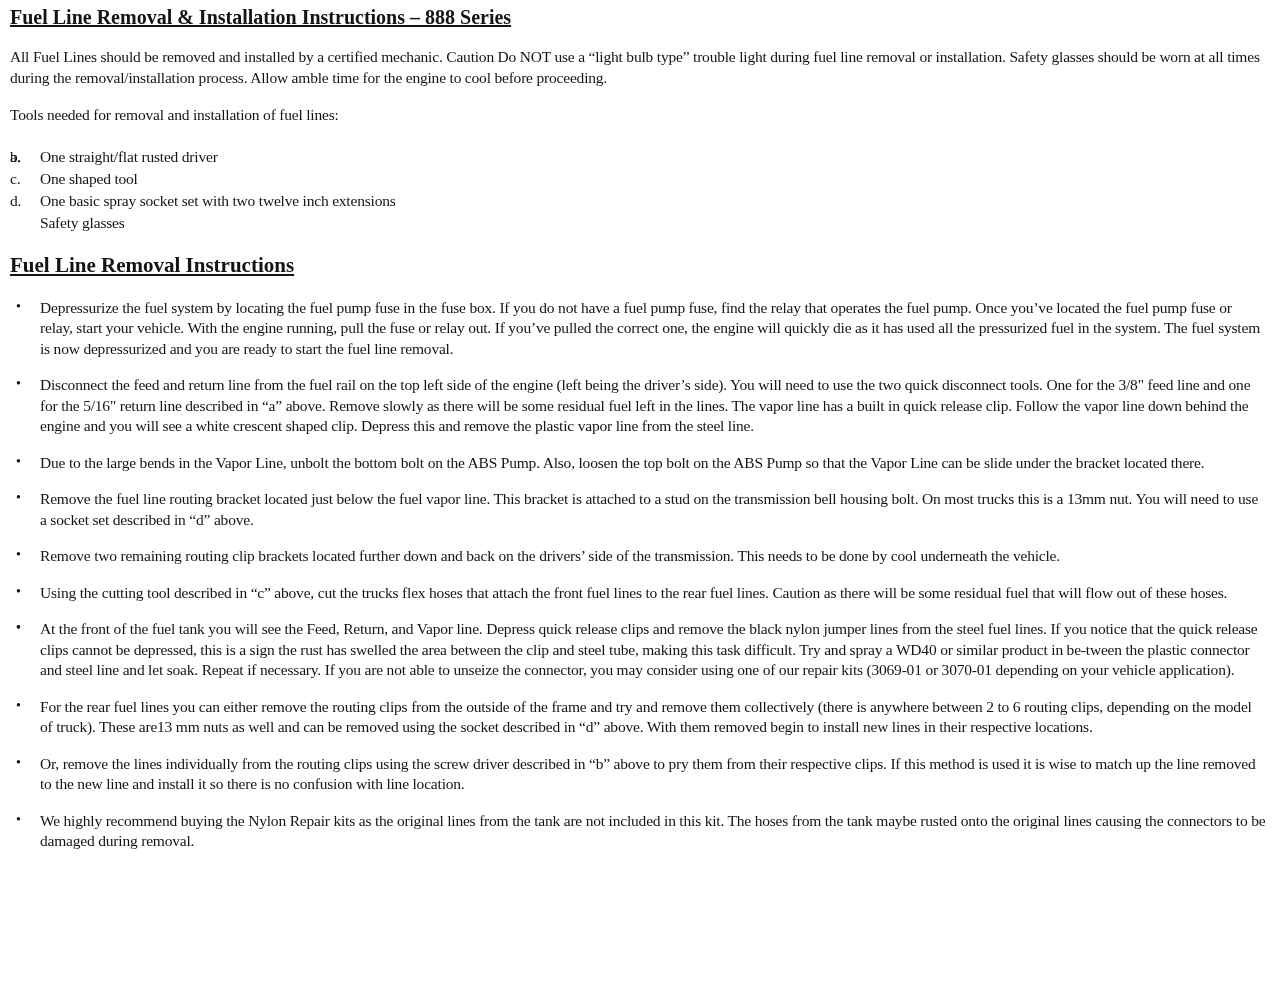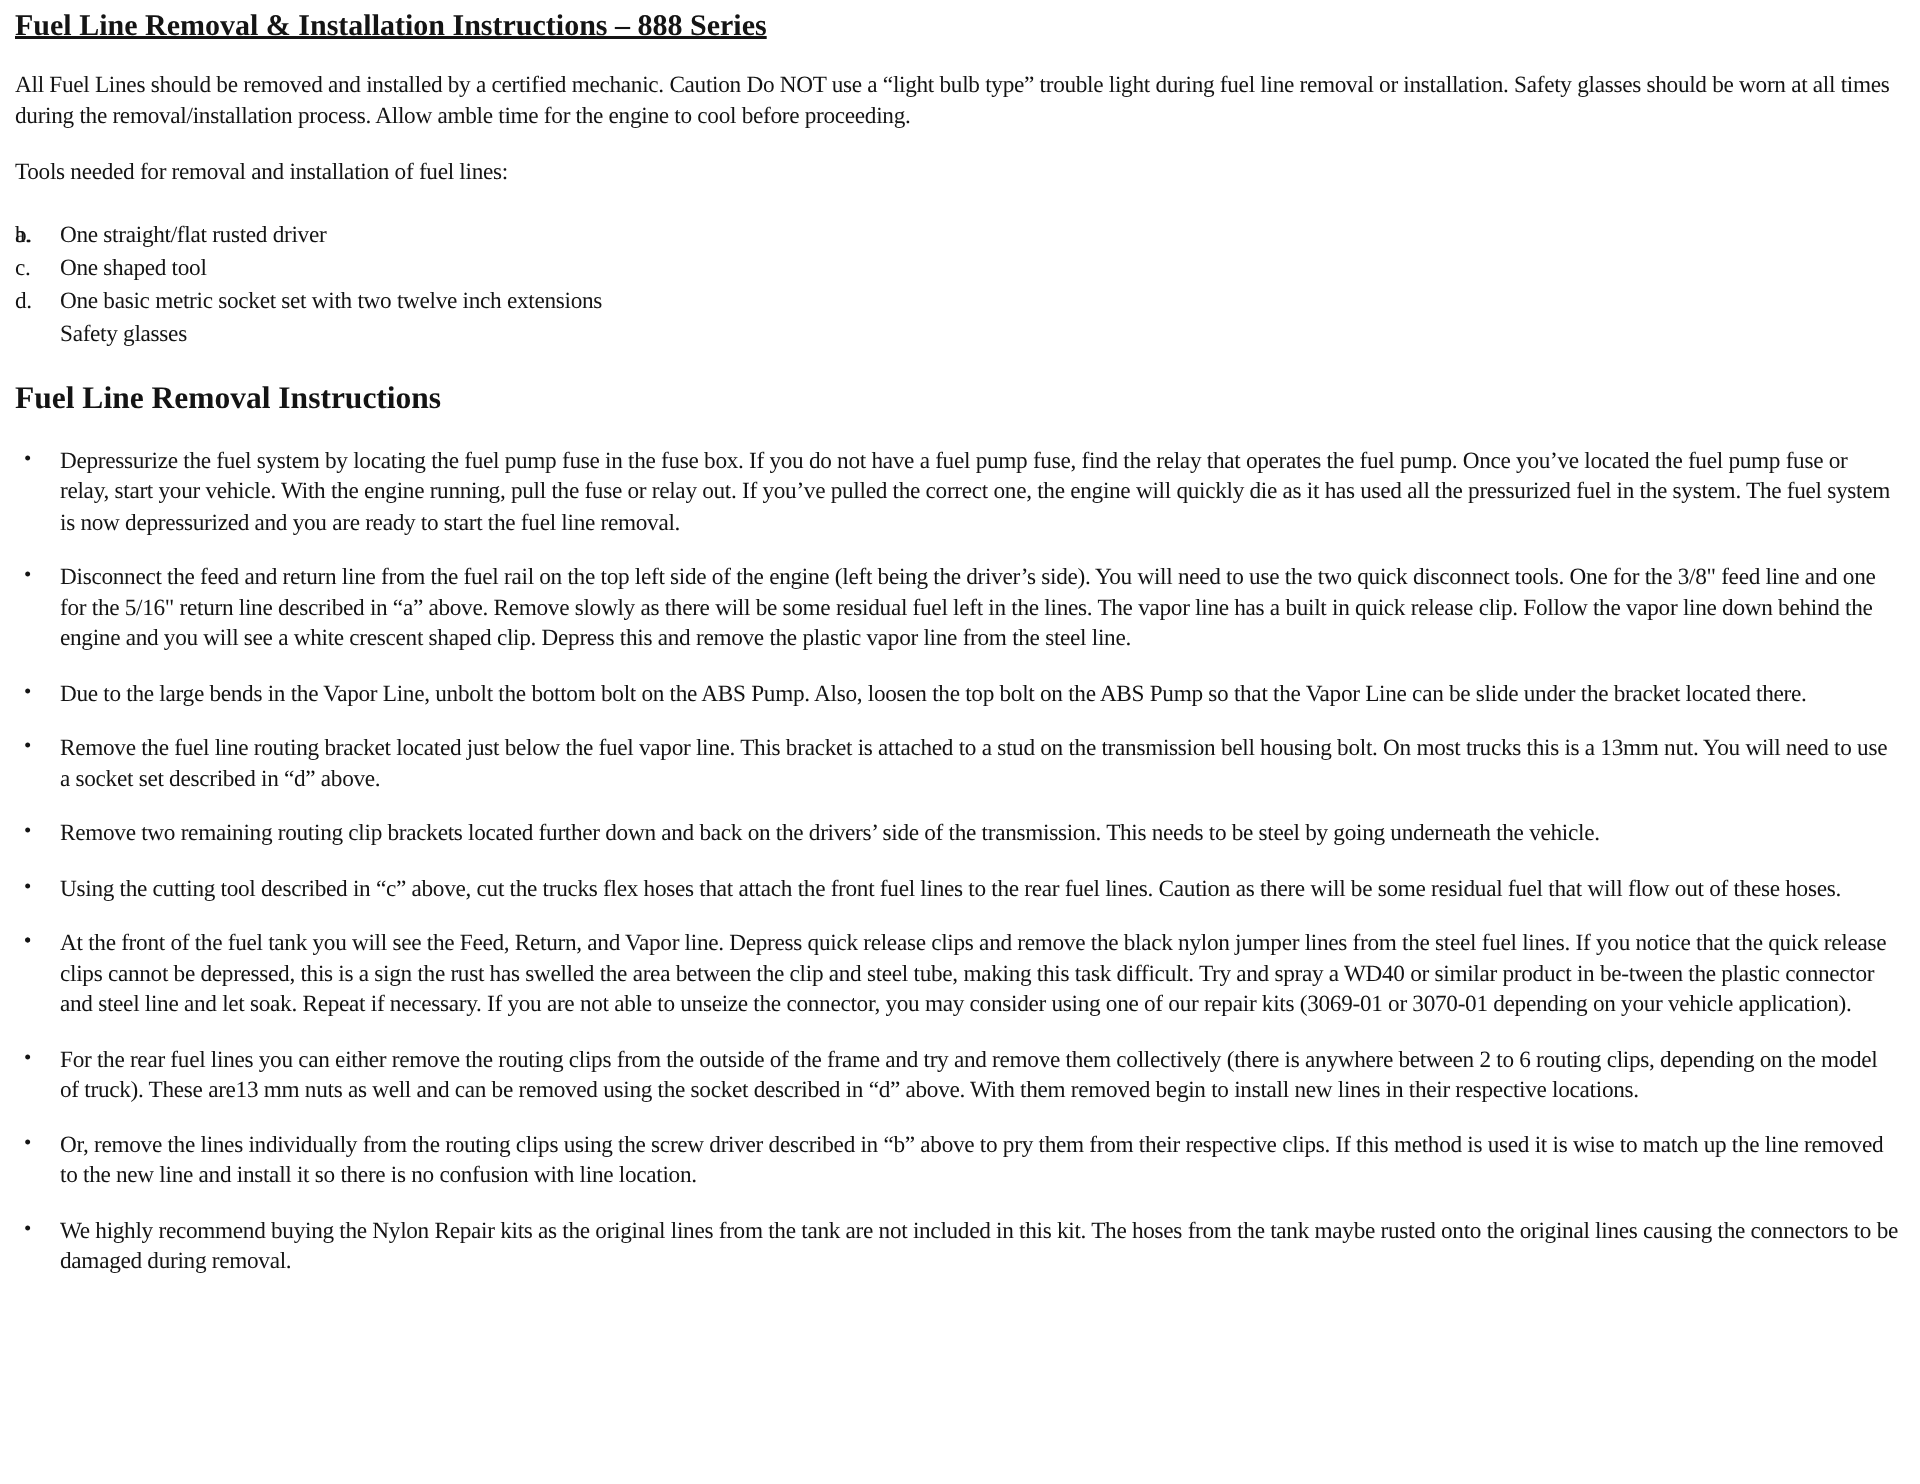--- a/index.html
+++ b/index.html
@@ -46,20 +46,21 @@
     left: 0;
     top: 0;
   }
   ol.tools-list .cont {
     
   }
   h2.section-title {
     font-size: 21px;
     line-height: 25px;
     font-weight: bold;
+    text-decoration: underline;
     margin: 19px 0 0 0;
     letter-spacing: 0;
   }
   ul.steps-list {
     list-style: none;
     margin: 20px 0 0 0;
     padding: 0;
   }
   ul.steps-list li {
     position: relative;
@@ -91,21 +92,21 @@
     <li>
       <span class="marker">b.</span>
       <span>One straight/flat rusted driver</span>
     </li>
     <li>
       <span class="marker">c.</span>
       <span>One shaped tool</span>
     </li>
     <li>
       <span class="marker">d.</span>
-      <span>One basic metric socket set with two twelve inch extensions</span>
+      <span>One basic spray socket set with two twelve inch extensions</span>
       <div class="cont">Safety glasses</div>
     </li>
   </ol>
 
   <h2 class="section-title">Fuel Line Removal Instructions</h2>
 
   <ul class="steps-list">
     <li>
       <span class="bullet">•</span>
       <span>Depressurize the fuel system by locating the fuel pump fuse in the fuse box. If you do not have a fuel pump fuse, find the relay that operates the fuel pump. Once you’ve located the fuel pump fuse or relay, start your vehicle. With the engine running, pull the fuse or relay out. If you’ve pulled the correct one, the engine will quickly die as it has used all the pressurized fuel in the system. The fuel system is now depressurized and you are ready to start the fuel line removal.</span>
@@ -117,21 +118,21 @@
     <li>
       <span class="bullet">•</span>
       <span>Due to the large bends in the Vapor Line, unbolt the bottom bolt on the ABS Pump. Also, loosen the top bolt on the ABS Pump so that the Vapor Line can be slide under the bracket located there.</span>
     </li>
     <li>
       <span class="bullet">•</span>
       <span>Remove the fuel line routing bracket located just below the fuel vapor line. This bracket is attached to a stud on the transmission bell housing bolt. On most trucks this is a 13mm nut. You will need to use a socket set described in “d” above.</span>
     </li>
     <li>
       <span class="bullet">•</span>
-      <span>Remove two remaining routing clip brackets located further down and back on the drivers’ side of the transmission. This needs to be steel by going underneath the vehicle.</span>
+      <span>Remove two remaining routing clip brackets located further down and back on the drivers’ side of the transmission. This needs to be done by cool underneath the vehicle.</span>
     </li>
     <li>
       <span class="bullet">•</span>
       <span>Using the cutting tool described in “c” above, cut the trucks flex hoses that attach the front fuel lines to the rear fuel lines. Caution as there will be some residual fuel that will flow out of these hoses.</span>
     </li>
     <li>
       <span class="bullet">•</span>
     </li>
     <li>
       <span class="bullet">•</span>

